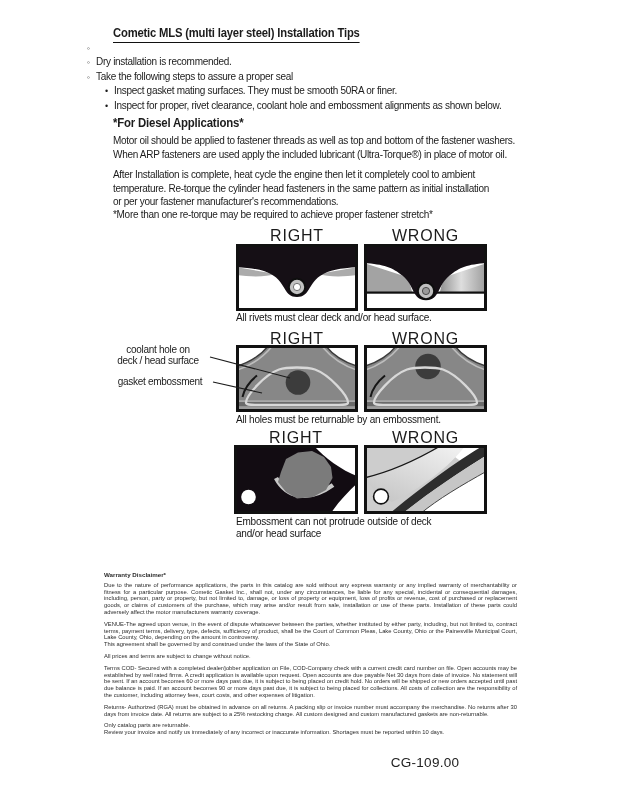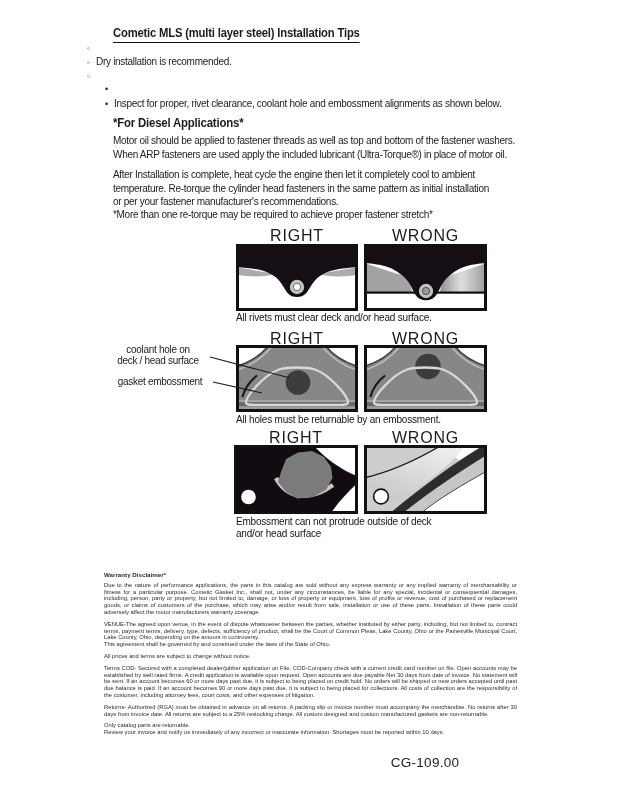--- a/index.html
+++ b/index.html
@@ -45,23 +45,25 @@
 <div class="abs tips">
   <div class="tip-row">
     <span class="marker">◦</span>
   </div>
   <div class="tip-row">
     <span class="marker">◦</span>
     <span>Dry installation is recommended.</span>
   </div>
   <div class="tip-row">
     <span class="marker">◦</span>
+    <span>Take the following steps to assure a proper seal</span>
   </div>
   <div class="tip-row sub">
     <span class="marker">•</span>
+    <span>Inspect gasket mating surfaces.  They must be smooth 50RA or finer.</span>
   </div>
   <div class="tip-row sub">
     <span class="marker">•</span>
     <span>Inspect for proper, rivet clearance, coolant hole and embossment alignments as shown below.</span>
   </div>
 </div>
 
 <div class="abs diesel-h">*For Diesel Applications*</div>
 <div class="abs para p1">Motor oil should be applied to fastener threads as well as top and bottom of the fastener washers.
 When ARP fasteners are used apply the included lubricant (Ultra-Torque®) in place of motor oil.</div>

